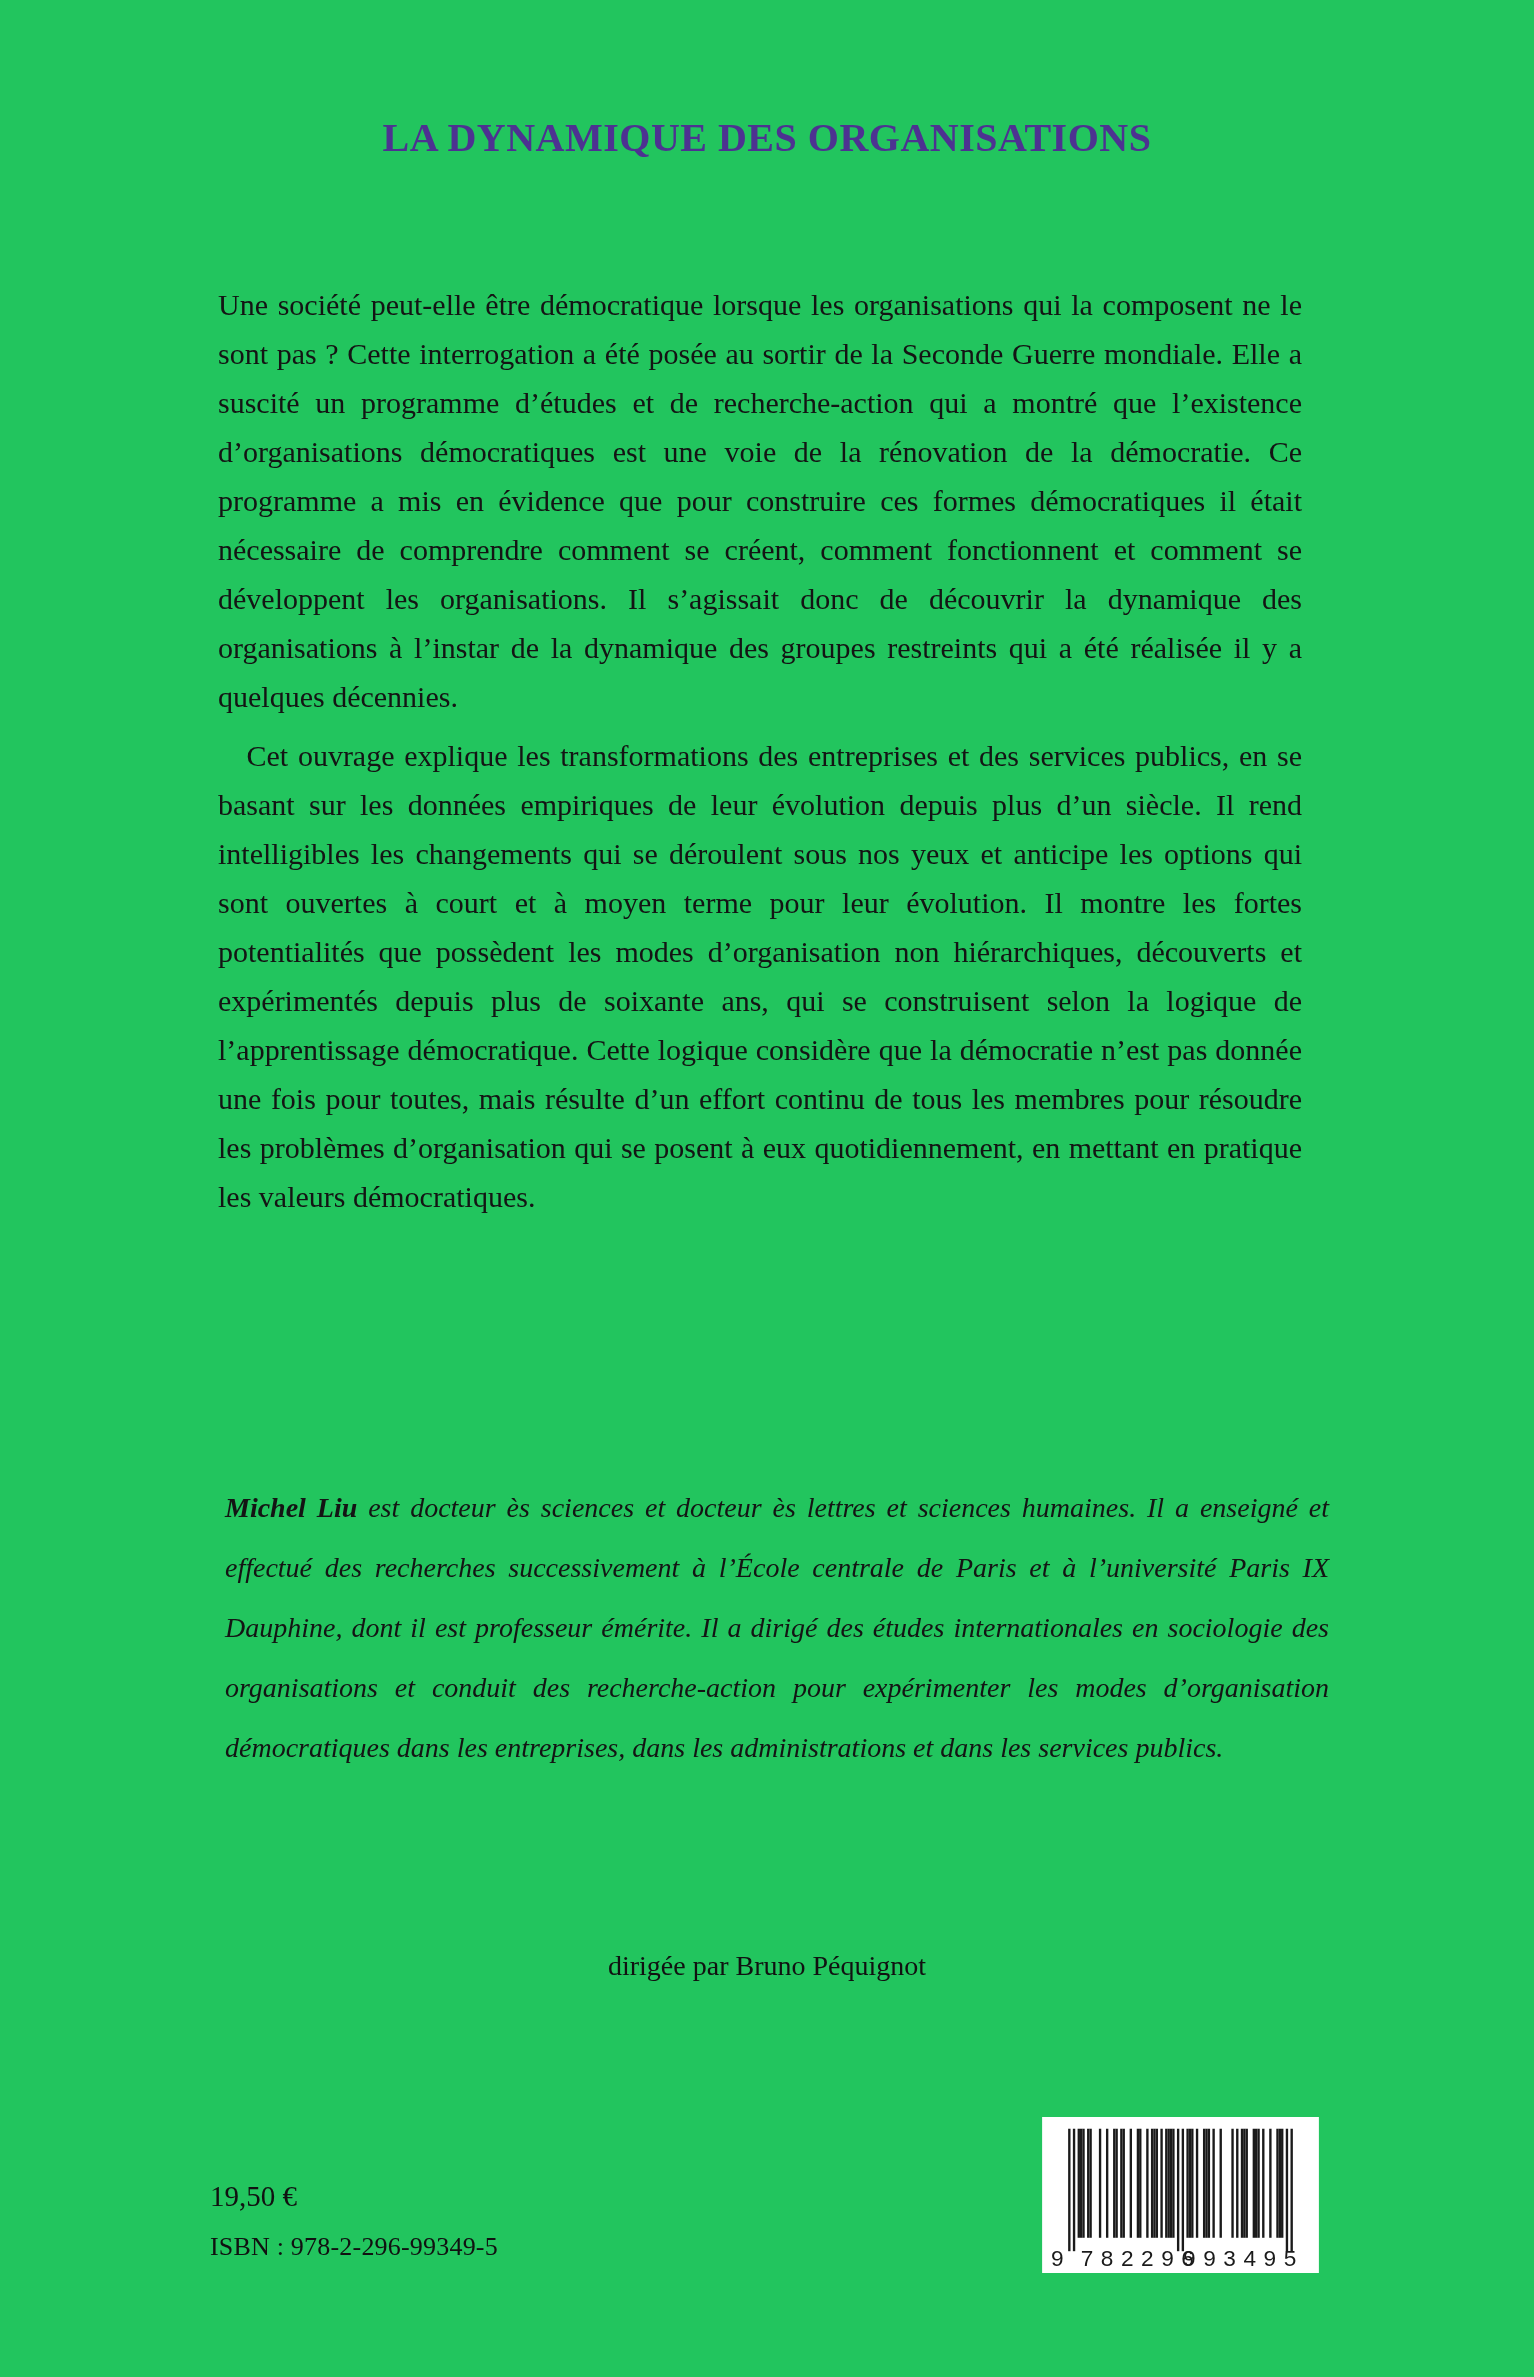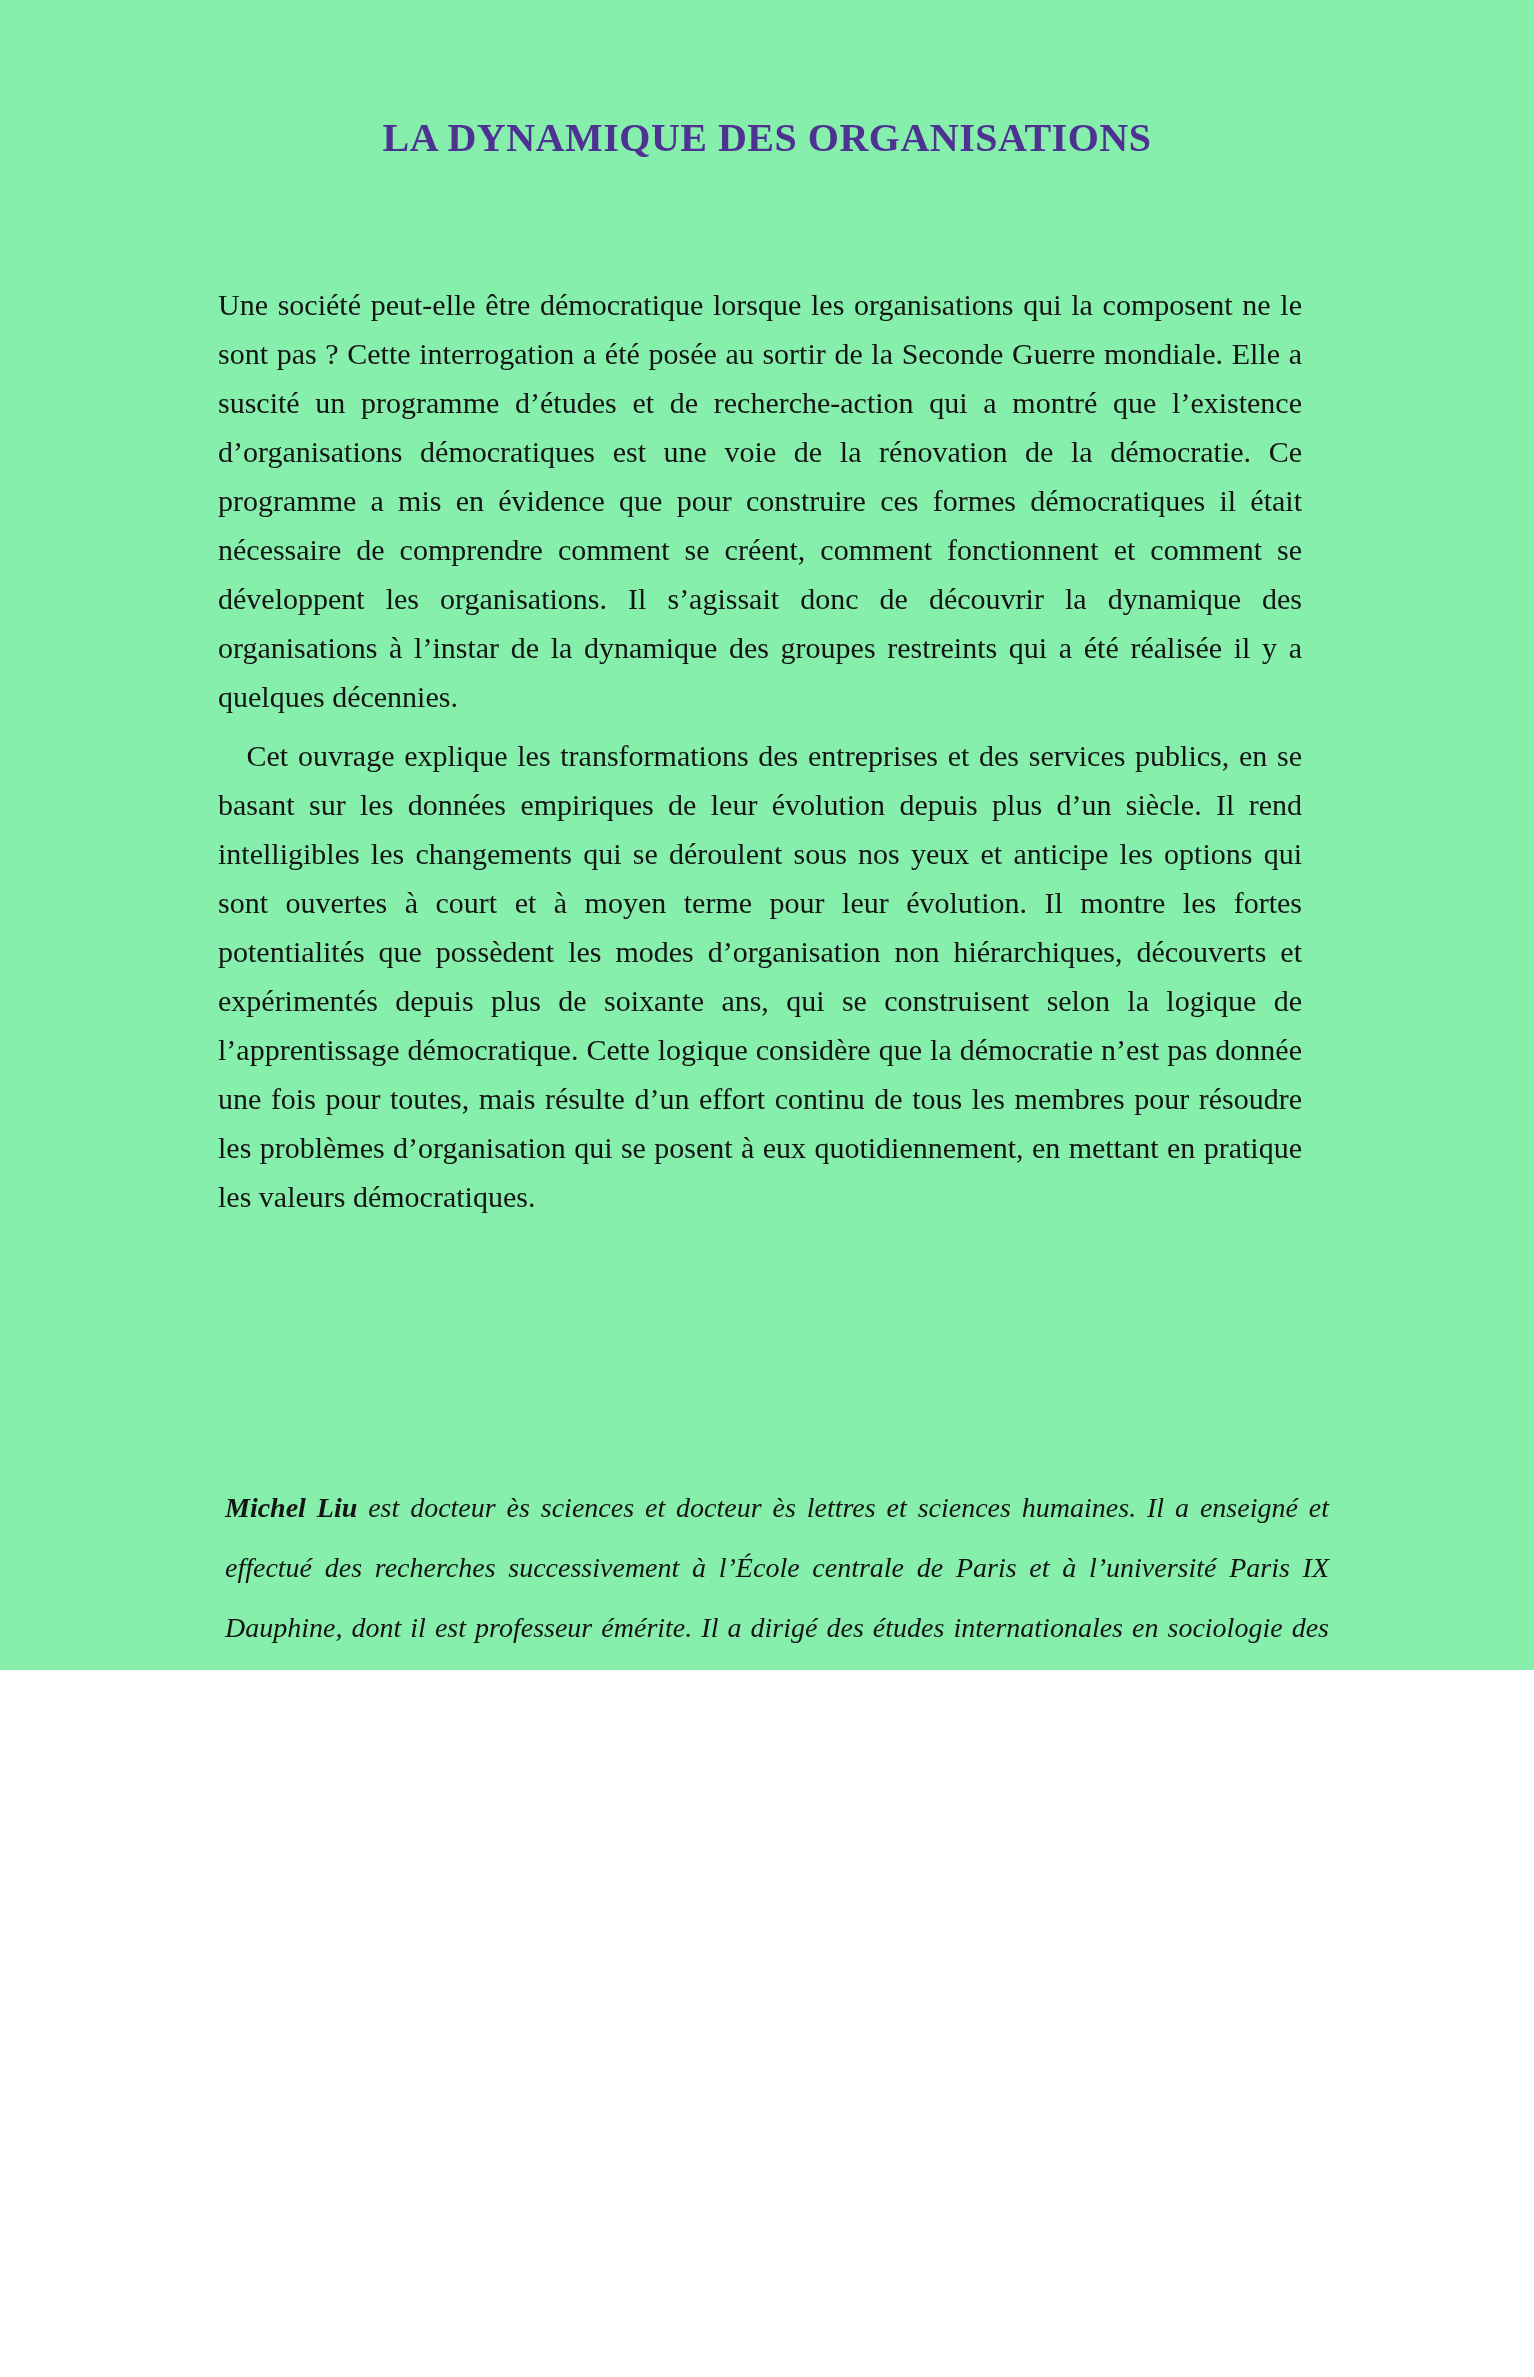--- a/index.html
+++ b/index.html
@@ -3,22 +3,22 @@
 <meta charset="utf-8">
 <style>
   html, body {
     margin: 0;
     padding: 0;
     background: #ffffff;
   }
   .page {
     position: relative;
     width: 1534px;
-    height: 1670px;
-    background: #86efac;
+    height: 2377px;
+    background: #22c55e;
     font-family: "Liberation Serif", "DejaVu Serif", serif;
     color: #111111;
     overflow: hidden;
     box-sizing: border-box;
   }
 
   
   .title {
     position: absolute;
     left: 0;
@@ -134,20 +134,21 @@
   <div class="blurb">
     <p>Une société peut-elle être démocratique lorsque les organisations qui la composent ne le sont pas ? Cette interrogation a été posée au sortir de la Seconde Guerre mondiale. Elle a suscité un programme d’études et de recherche-action qui a montré que l’existence d’organisations démocratiques est une voie de la rénovation de la démocratie. Ce programme a mis en évidence que pour construire ces formes démocratiques il était nécessaire de comprendre comment se créent, comment fonctionnent et comment se développent les organisations. Il s’agissait donc de découvrir la dynamique des organisations à l’instar de la dynamique des groupes restreints qui a été réalisée il y a quelques décennies.</p>
     <p class="indented">Cet ouvrage explique les transformations des entreprises et des services publics, en se basant sur les données empiriques de leur évolution depuis plus d’un siècle. Il rend intelligibles les changements qui se déroulent sous nos yeux et anticipe les options qui sont ouvertes à court et à moyen terme pour leur évolution. Il montre les fortes potentialités que possèdent les modes d’organisation non hiérarchiques, découverts et expérimentés depuis plus de soixante ans, qui se construisent selon la logique de l’apprentissage démocratique. Cette logique considère que la démocratie n’est pas donnée une fois pour toutes, mais résulte d’un effort continu de tous les membres pour résoudre les problèmes d’organisation qui se posent à eux quotidiennement, en mettant en pratique les valeurs démocratiques.</p>
   </div>
 
   <div class="bio">
     <p><span class="author-name">Michel Liu</span><span> est docteur ès sciences et docteur ès lettres et sciences humaines. Il a enseigné et effectué des recherches successivement à l’École centrale de Paris et à l’université Paris IX Dauphine, dont il est professeur émérite. Il a dirigé des études internationales en sociologie des organisations et conduit des recherche-action pour expérimenter les modes d’organisation démocratiques dans les entreprises, dans les administrations et dans les services publics.</span></p>
   </div>
 
   <div class="collection">
+    <div class="collection-sub">dirigée par Bruno Péquignot</div>
   </div>
 
   <div class="price-block">
     <div>19,50 €</div>
     <div class="isbn-line">ISBN : 978-2-296-99349-5</div>
   </div>
 
   <div class="barcode-wrap">
     <svg viewBox="0 0 330 186" xmlns="http://www.w3.org/2000/svg">
       <rect x="0" y="0" width="330" height="186" fill="#ffffff"></rect>

